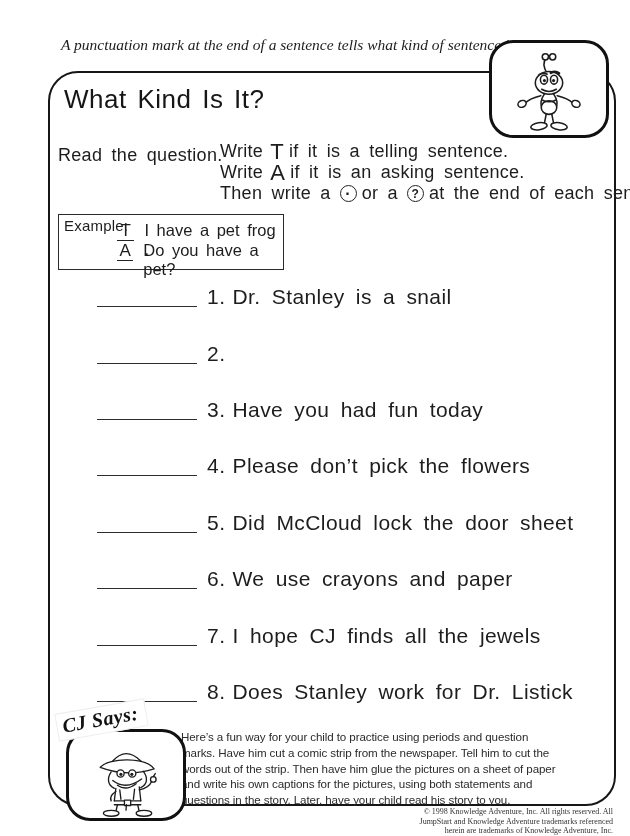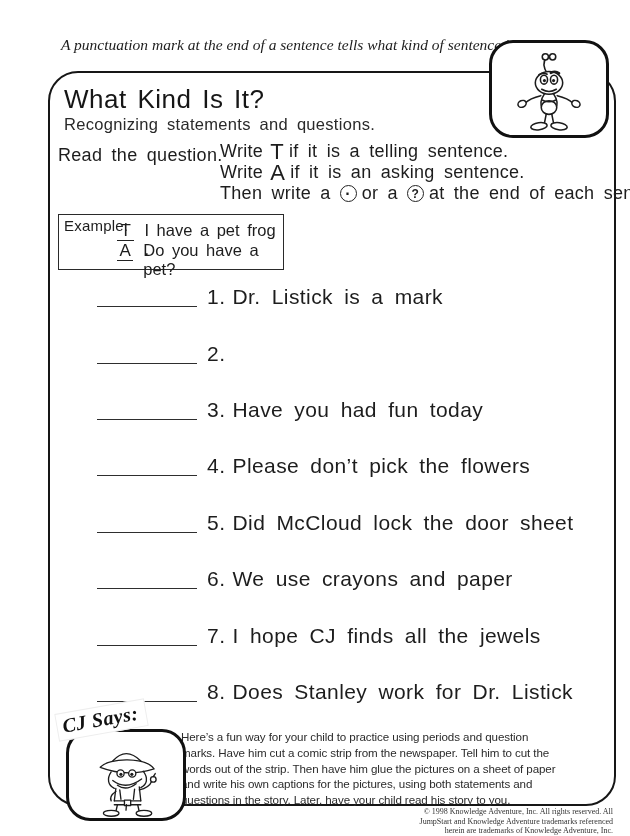--- a/index.html
+++ b/index.html
@@ -135,21 +135,20 @@
       <ellipse class="lnw" cx="25.5" cy="59" rx="4.6" ry="3.6" transform="rotate(-22 25.5 59)"></ellipse>
       <path class="ln" d="M64 50 C72 52 78 55 81 58"></path>
       <ellipse class="lnw" cx="84.5" cy="59" rx="4.6" ry="3.6" transform="rotate(22 84.5 59)"></ellipse>
       <path class="ln" d="M52 70 L50 80 M58 70 L60 80"></path>
       <ellipse class="lnw" cx="44" cy="83.5" rx="9" ry="3.9" transform="rotate(-8 44 83.5)"></ellipse>
       <ellipse class="lnw" cx="66" cy="83.5" rx="9" ry="3.9" transform="rotate(8 66 83.5)"></ellipse>
     </svg>
   </div>
 
   <div class="title">What Kind Is It?</div>
-  <div class="subtitle">Recognizing statements and questions.</div>
 
   <div class="instr-lead">Read the question.</div>
   <div class="instr-col">
     <div class="instr-line">
       <span>Write</span>
       <span class="big-letter">T</span>
       <span>if it is a telling sentence.</span>
     </div>
     <div class="instr-line">
       <span>Write</span>
@@ -176,21 +175,21 @@
         <span class="example-letter">A</span>
         <span>Do you have a pet?</span>
       </div>
     </div>
   </div>
 
   <div class="items">
     <div class="item">
       <span class="blank"></span>
       <span class="item-num">1.</span>
-      <span class="item-text">Dr. Listick is a mark</span>
+      <span class="item-text">Dr. Stanley is a snail</span>
     </div>
     <div class="item">
       <span class="blank"></span>
       <span class="item-num">2.</span>
     </div>
     <div class="item">
       <span class="blank"></span>
       <span class="item-num">3.</span>
       <span class="item-text">Have you had fun today</span>
     </div>

